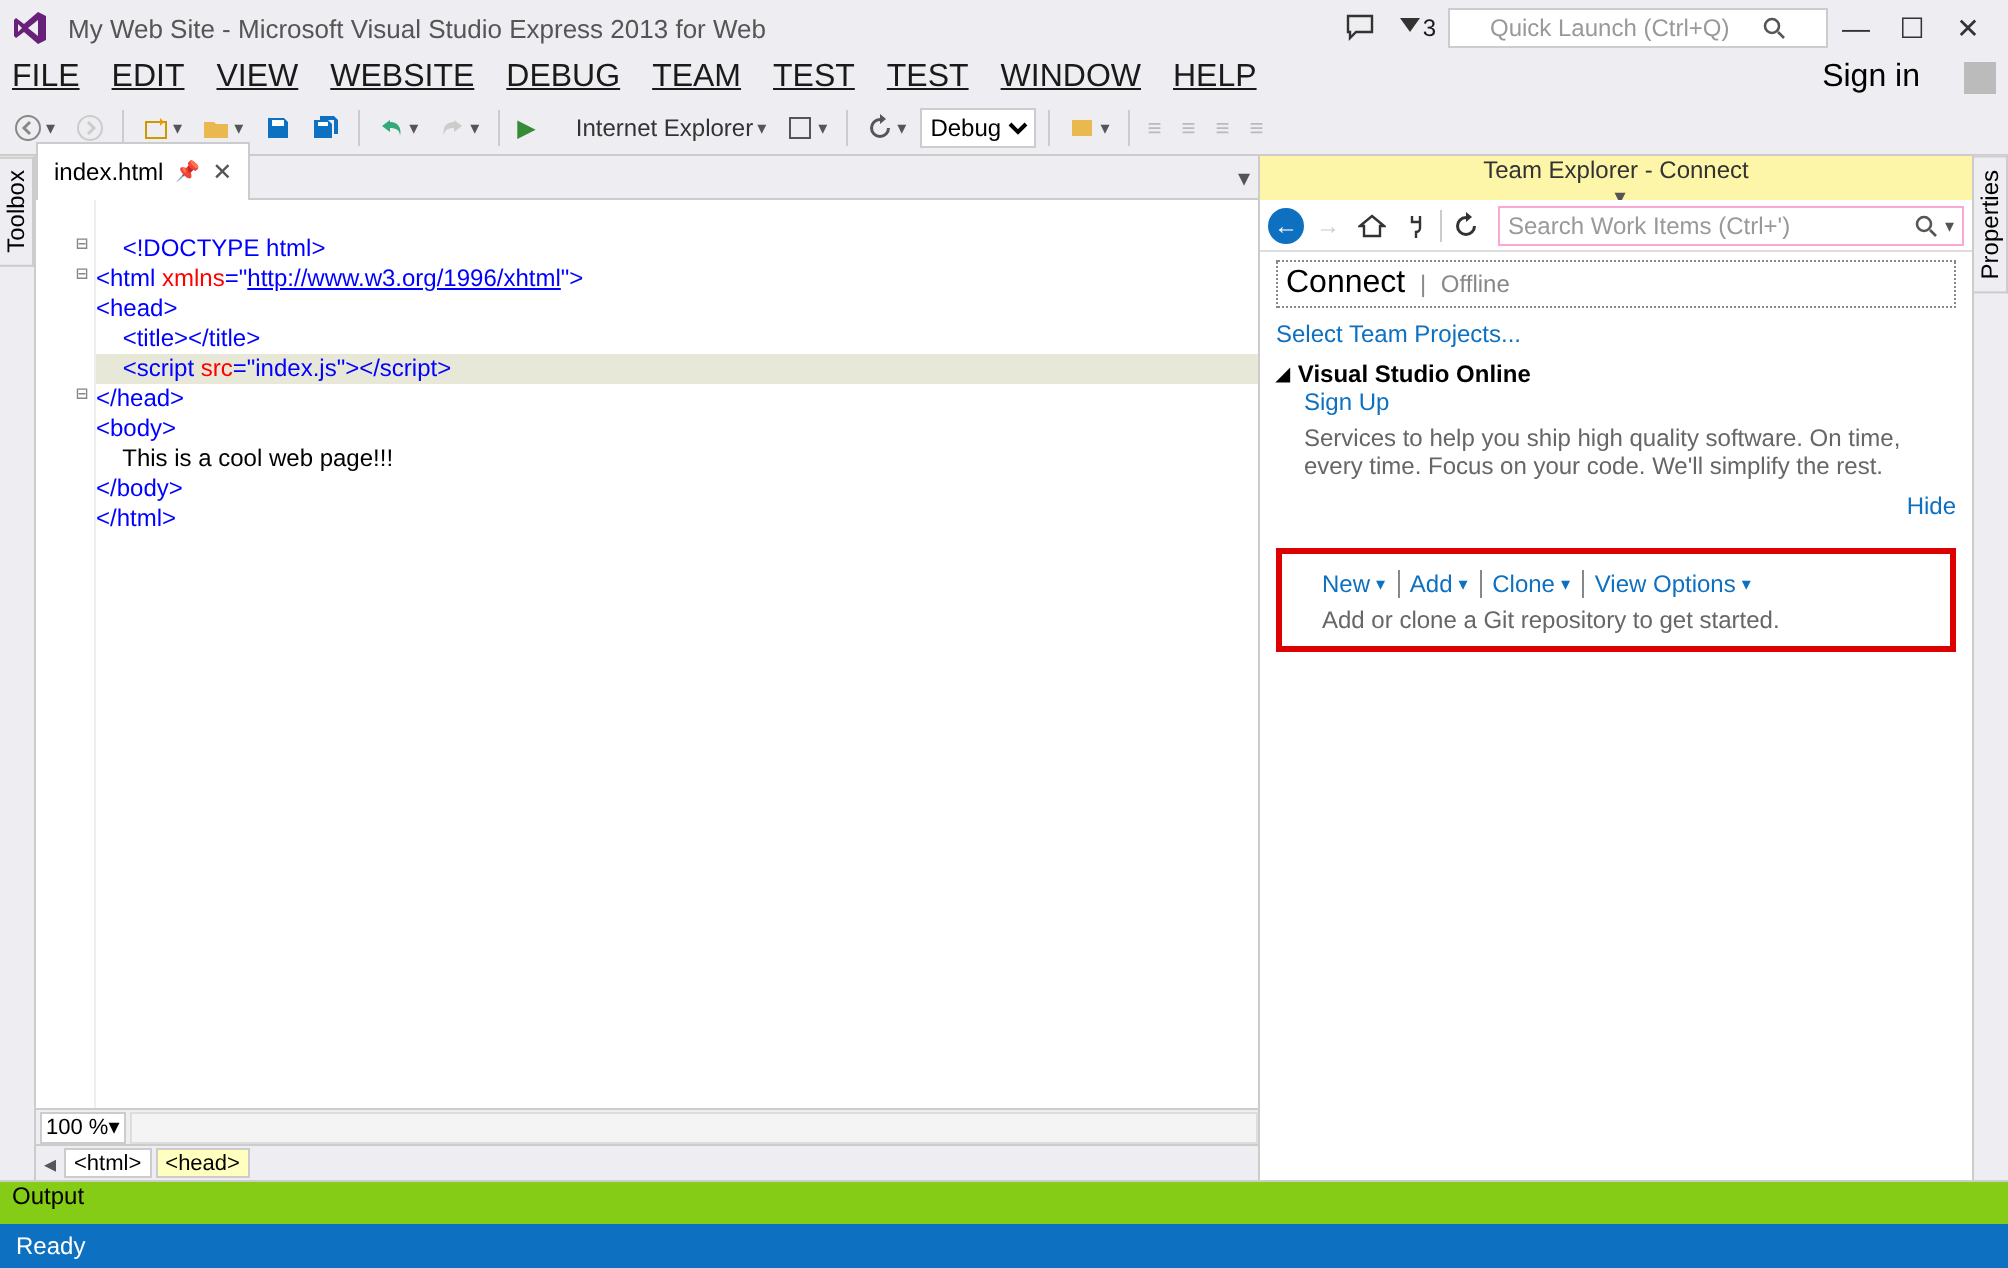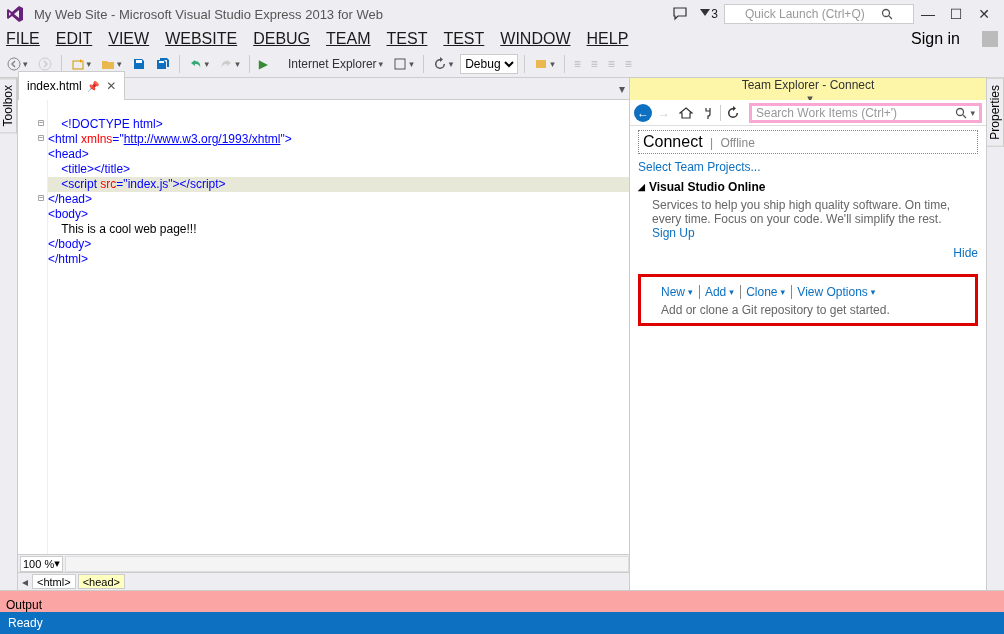--- a/index.html
+++ b/index.html
@@ -61,21 +61,21 @@
 .bc-item.active { background: #ffffc0; }
 
 .panel { width: 356px; display: flex; flex-direction: column; background: #fdfde8; }
 .panel-title { height: 22px; background: #fdf5a7; display: flex; align-items: center; padding: 0 6px; font-size: 12px; color: #333; flex-direction: column; }
 .panel-title .pt-text { flex: 1; }
 .panel-title .pt-btn { margin-left: 4px; color: #555; cursor: pointer; font-size: 11px; }
 .panel-nav { height: 26px; background: #fff; border-bottom: 1px solid #ddd; display: flex; align-items: center; padding: 0 4px; gap: 2px; }
 .panel-nav .nbtn { width: 20px; height: 20px; display: flex; align-items: center; justify-content: center; color: #555; cursor: pointer; }
 .panel-nav .nbtn.blue { background: #0e70c0; color: #fff; border-radius: 10px; width: 18px; height: 18px; }
 .panel-nav .nbtn.disabled { color: #ccc; }
-.panel-nav .search { flex: 1; border: 3px solid #f9a8d4; height: 20px; margin-left: 4px; display: flex; align-items: center; padding: 0 4px; color: #999; }
+.panel-nav .search { flex: 1; border: 1px solid #f9a8d4; height: 20px; margin-left: 4px; display: flex; align-items: center; padding: 0 4px; color: #999; }
 .panel-nav .search .mag { margin-left: auto; color: #555; }
 .panel-nav .search .dd { margin-left: 3px; font-size: 9px; color: #555; }
 
 .panel-body { flex: 1; background: #fff; padding: 4px 8px; overflow: hidden; }
 .connect-hdr { border: 1px dotted #888; padding: 2px 4px; margin-bottom: 6px; }
 .connect-hdr .big { font-size: 16px; }
 .connect-hdr .pipe { color: #888; margin: 0 4px; }
 .connect-hdr .off { color: #888; font-size: 12px; }
 .link { color: #0e70c0; cursor: pointer; }
 .section { margin-top: 6px; }
@@ -88,21 +88,21 @@
 .repo-actions { margin-top: 2px; }
 .repo-actions .ract { display: inline-flex; align-items: center; border-right: 1px solid #888; padding: 0 6px 0 2px; }
 .repo-actions .ract:first-child { padding-left: 0; }
 .repo-actions .ract:last-child { border-right: none; }
 .repo-actions .ract::after { content: "▾"; font-size: 9px; margin-left: 3px; color: #0e70c0; }
 
 .panel-tabs { height: 22px; background: #eeeef2; display: flex; align-items: flex-end; border-top: 1px solid #ccc; }
 .ptab { padding: 3px 8px; font-size: 12px; cursor: pointer; border: 1px solid transparent; }
 .ptab.active { background: #fff; border: 1px solid #ccc; border-bottom: 1px solid #fff; }
 
-.output-bar { height: 22px; background: #fca5a5; border-top: 1px solid #ccc; display: flex; align-items: flex-end; padding: 0 6px; }
+.output-bar { height: 22px; background: #84cc16; border-top: 1px solid #ccc; display: flex; align-items: flex-start; padding: 0 6px; }
 .status-bar { height: 22px; background: #0e70c0; color: #fff; display: flex; align-items: center; padding: 0 8px; font-size: 12px; }
 
 svg { display: block; }
 </style>
 </head>
 <body>
 
 <div class="titlebar">
   <span class="logo">
     <svg width="18" height="18" viewBox="0 0 18 18">
@@ -250,21 +250,21 @@
         <div class="fold"></div>
         <div class="fold"></div>
         <div class="fold"></div>
         <div class="fold">⊟</div>
         <div class="fold"></div>
         <div class="fold"></div>
         <div class="fold"></div>
       </div>
       <div class="code">
 <span>    </span><span class="t-blue">&lt;!DOCTYPE html&gt;</span>
-<span class="t-blue">&lt;html </span><span class="t-red">xmlns</span><span class="t-blue">=</span><span class="t-blue">"</span><span class="t-link">http://www.w3.org/1993/xhtml</span><span class="t-blue">"</span><span class="t-blue">&gt;</span>
+<span class="t-blue">&lt;html </span><span class="t-red">xmlns</span><span class="t-blue">=</span><span class="t-blue">"</span><span class="t-link">http://www.w3.org/1996/xhtml</span><span class="t-blue">"</span><span class="t-blue">&gt;</span>
 <span class="t-blue">&lt;head&gt;</span>
 <span>    </span><span class="t-blue">&lt;title&gt;</span><span class="t-blue">&lt;/title&gt;</span>
 <span class="hl"><span>    </span><span class="t-blue">&lt;script </span><span class="t-red">src</span><span class="t-blue">="index.js"</span><span class="t-blue">&gt;</span><span class="t-blue">&lt;/script&gt;</span></span>
 <span class="t-blue">&lt;/head&gt;</span>
 <span class="t-blue">&lt;body&gt;</span>
 <span>    </span><span>This is a cool web page!!!</span>
 <span class="t-blue">&lt;/body&gt;</span>
 <span class="t-blue">&lt;/html&gt;</span>
       </div>
     </div>
@@ -318,22 +318,22 @@
     </div>
     <div class="panel-body">
       <div class="connect-hdr">
         <span class="big">Connect</span>
         <span class="pipe">|</span>
         <span class="off">Offline</span>
       </div>
       <div class="link">Select Team Projects...</div>
       <div class="section">
         <div class="section-hdr">Visual Studio Online</div>
+        <div class="indent link">Sign Up</div>
         <div class="indent desc">Services to help you ship high quality software. On time, every time. Focus on your code. We'll simplify the rest.</div>
-        <div class="indent link">Sign Up</div>
         <div class="hide link">Hide</div>
       </div>
       <div class="redbox">
         <div class="indent repo-actions">
           <span class="ract link">New</span>
           <span class="ract link">Add</span>
           <span class="ract link">Clone</span>
           <span class="ract link">View Options</span>
         </div>
         <div class="indent desc">Add or clone a Git repository to get started.</div>

